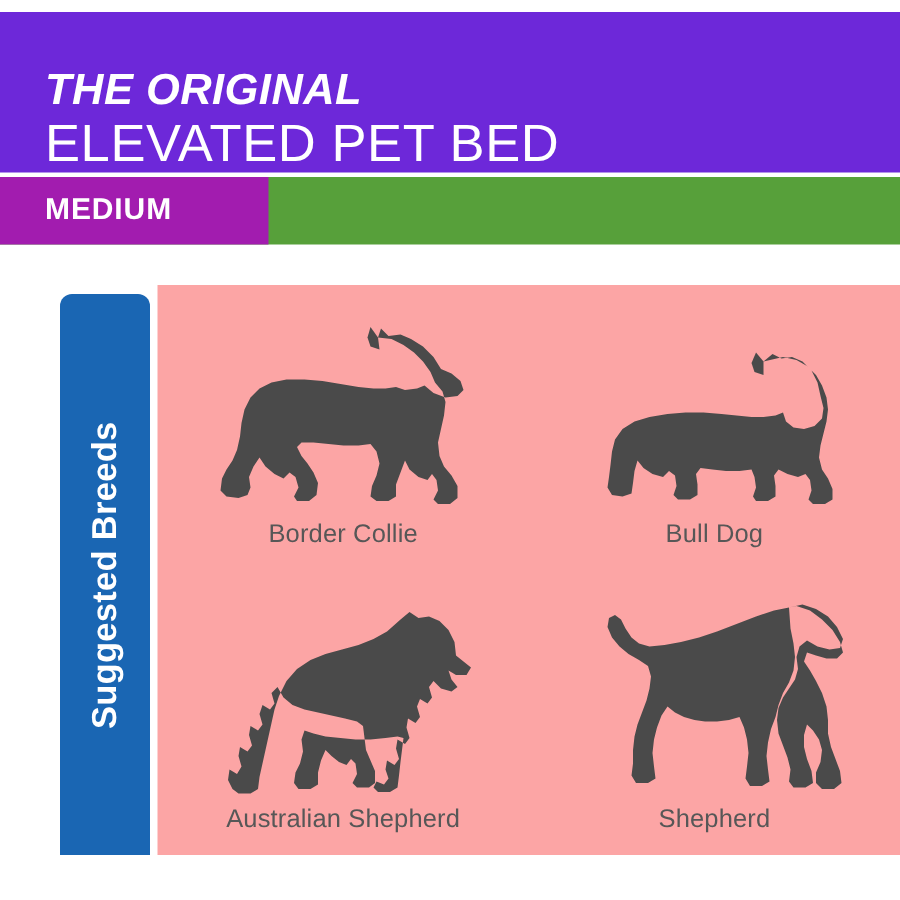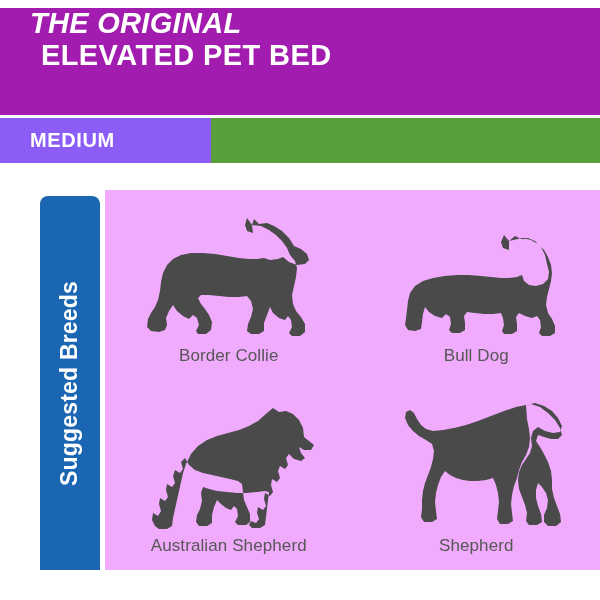--- a/index.html
+++ b/index.html
@@ -15,55 +15,54 @@
     position:relative;
     width:600px; height:600px;
     background:#ffffff;
   }
 
   
   .header-band {
     position:absolute;
     left:0; top:8px;
     width:600px; height:107px;
-    background:#a21caf;
+    background:#6d28d9;
     display:flex;
     flex-direction:column;
-    justify-content:flex-start;
+    justify-content:flex-end;
     padding-left:30px;
   }
   .title-line1 {
     color:#ffffff;
     font-size:29px;
     font-weight:bold;
     font-style:italic;
     letter-spacing:0.3px;
     line-height:1.08;
   }
   .title-line2 {
     color:#ffffff;
-    font-size:29px;
-    font-weight:700;
+    font-size:35px;
+    font-weight:400;
     letter-spacing:0.4px;
     line-height:1.12;
-    margin-left:11px;
   }
 
   
   .size-band {
     position:absolute;
     left:0; top:118px;
     width:600px; height:45px;
     background:#57a03a;
     display:flex;
     align-items:stretch;
   }
   .size-chip {
-    width:211px;
-    background:#8b5cf6;
+    width:179px;
+    background:#a21caf;
     display:flex;
     align-items:center;
     padding-left:30px;
   }
   .size-chip-label {
     color:#ffffff;
     font-size:20px;
     font-weight:bold;
     letter-spacing:0.6px;
   }
@@ -98,21 +97,21 @@
     font-weight:bold;
     white-space:nowrap;
     transform:rotate(-90deg);
     letter-spacing:0.2px;
   }
 
   .breeds-panel {
     position:absolute;
     left:105px; top:190px;
     width:495px; height:380px;
-    background:#f0abfc;
+    background:#fca5a5;
   }
 
   .breeds-grid {
     position:absolute;
     inset:0;
     display:grid;
     grid-template-columns:1fr 1fr;
     grid-template-rows:1fr 1fr;
   }
 

